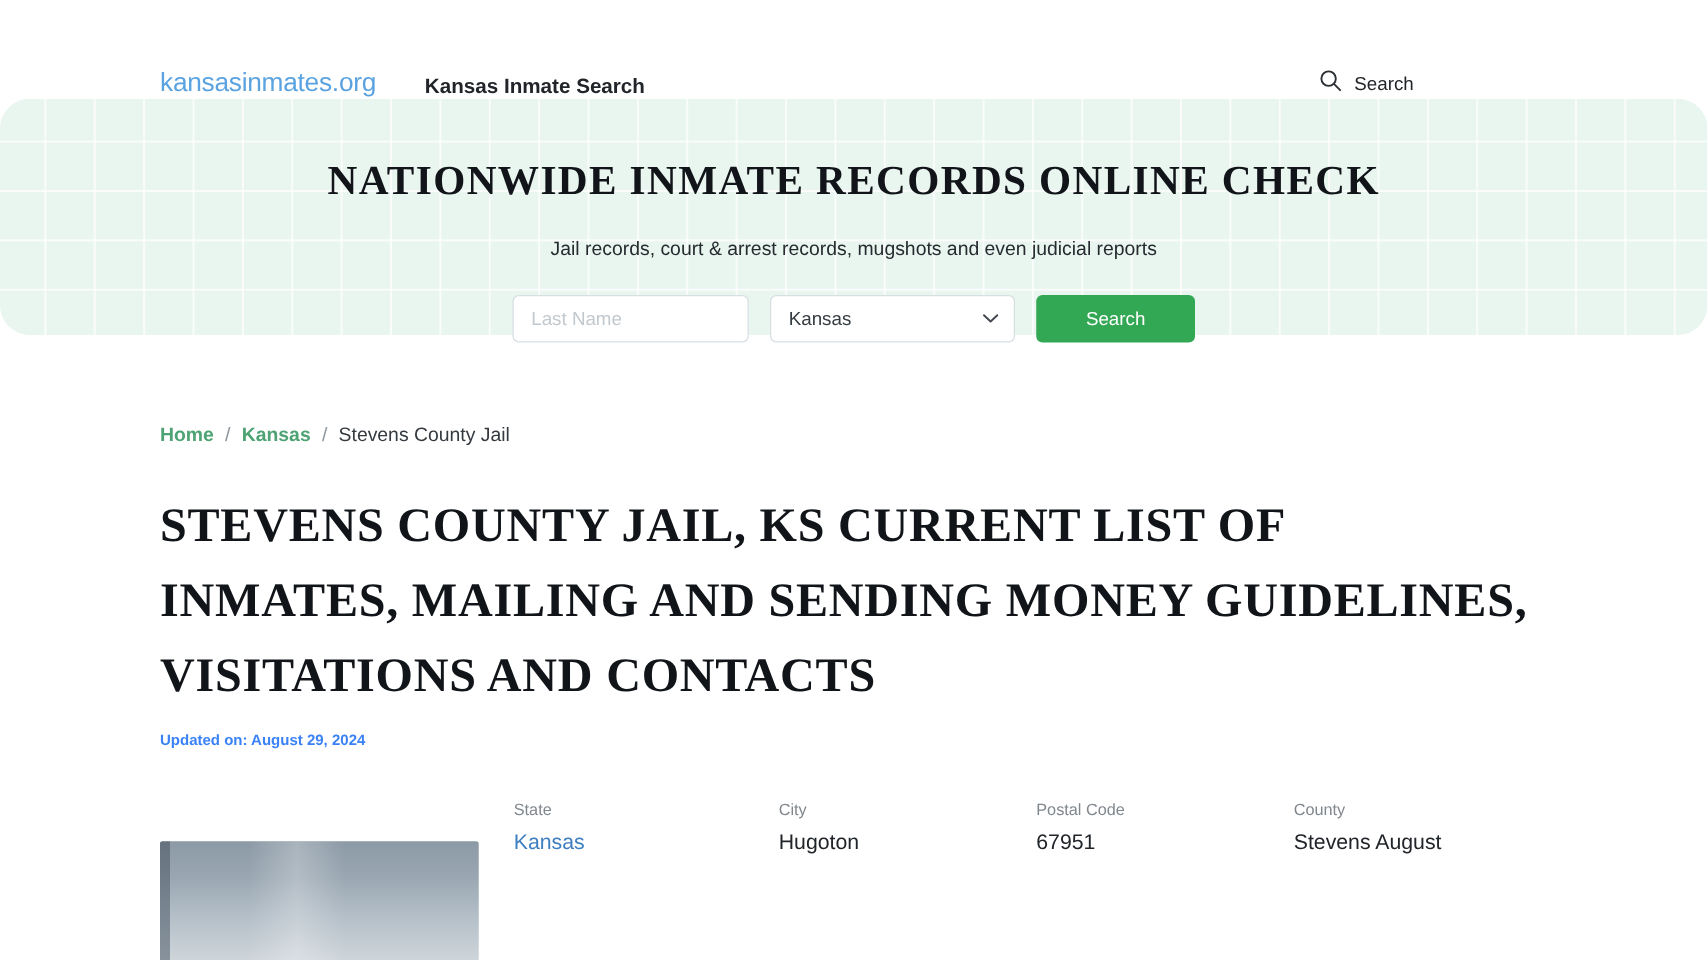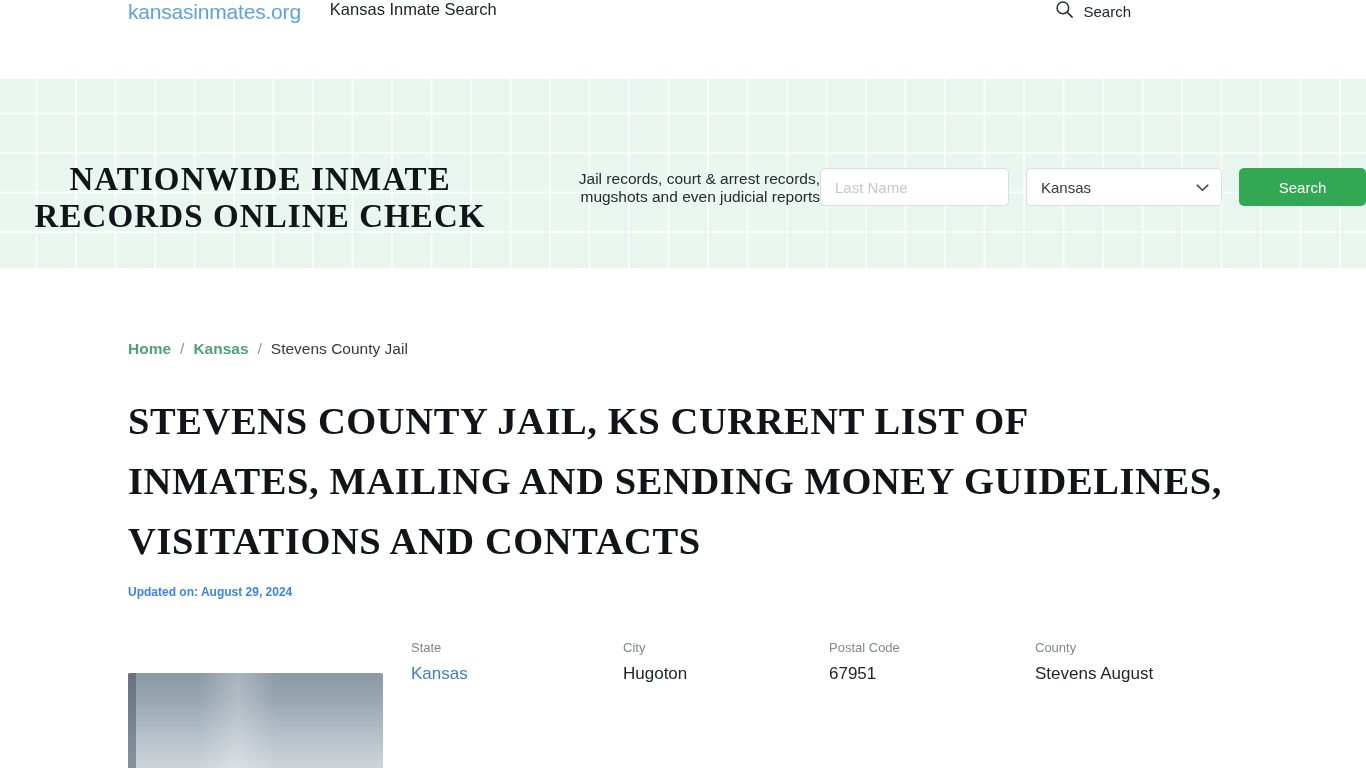--- a/index.html
+++ b/index.html
@@ -11,39 +11,40 @@
     background: #ffffff;
     font-family: "Liberation Sans", sans-serif;
     -webkit-font-smoothing: antialiased;
   }
 
   
   .topnav {
     height: 79px;
     background: #ffffff;
     display: flex;
-    align-items: flex-start;
+    align-items: flex-end;
     padding: 0 1px 0 0;
     position: relative;
     border-radius: 17px;
   }
   .brand {
     margin-left: 128px;
     font-size: 21px;
     color: #5ba3e0;
     letter-spacing: -0.2px;
     text-decoration: none;
     white-space: nowrap;
   }
   .nav-link {
-    margin-left: 29px;
+    margin-left: 39px;
     font-size: 16.5px;
     color: #212529;
     text-decoration: none;
     white-space: nowrap;
+    font-weight: bold;
   }
   .nav-right {
     margin-left: auto;
     margin-right: 234px;
     display: flex;
     align-items: center;
     gap: 9px;
     cursor: pointer;
   }
   .nav-right .srch-label {
@@ -57,22 +58,24 @@
   
   .hero {
     height: 189px;
     background-color: #e9f5ef;
     background-image:
       linear-gradient(to right, rgba(255,255,255,0.75) 1.5px, transparent 1.5px),
       linear-gradient(to bottom, rgba(255,255,255,0.75) 1.5px, transparent 1.5px);
     background-size: 39.5px 39.5px;
     background-position: -4px -6px;
     display: flex;
+    flex-direction: column;
     align-items: center;
     justify-content: flex-start;
+    border-radius: 24px;
   }
   .hero-title {
     margin: 0;
     padding-top: 48px;
     font-family: "Liberation Serif", serif;
     font-weight: bold;
     font-size: 33px;
     letter-spacing: 1.1px;
     color: #111418;
     text-align: center;

